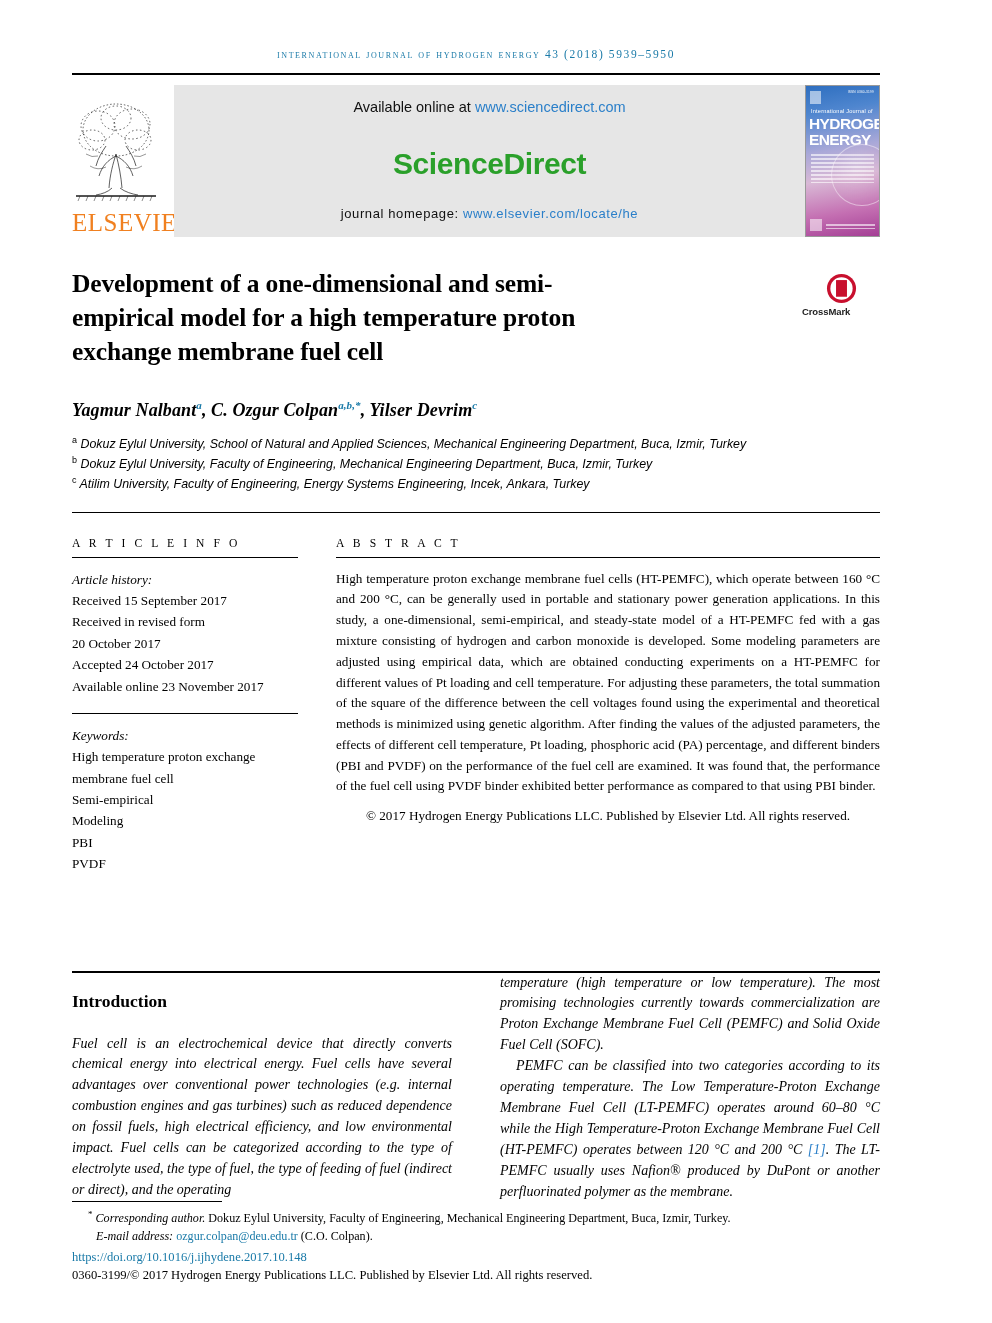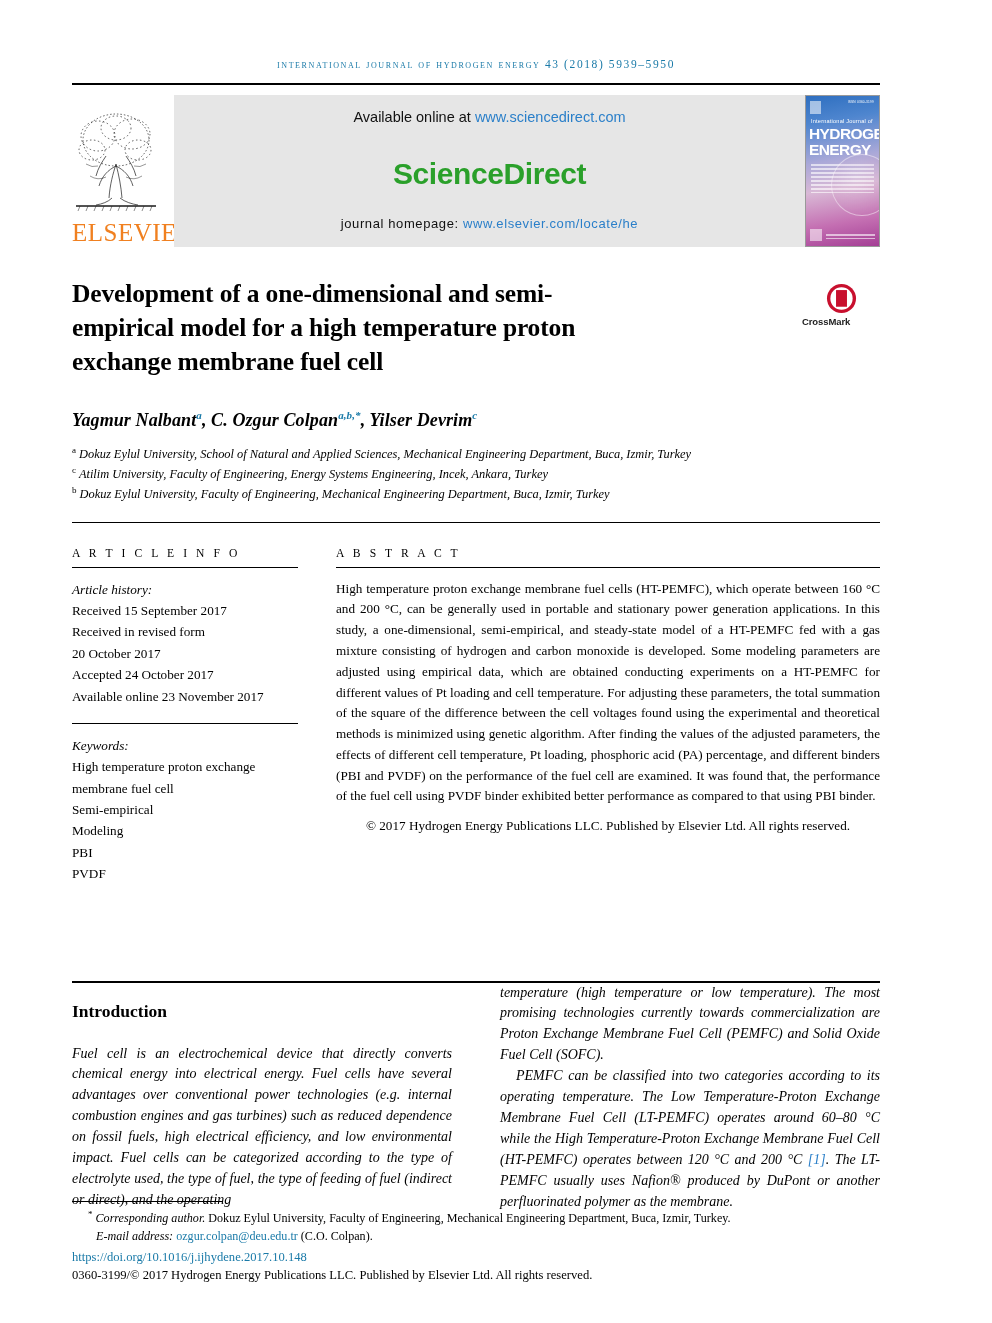--- a/index.html
+++ b/index.html
@@ -7,21 +7,21 @@
   body {
     width: 992px;
     height: 1323px;
     background: #ffffff;
     font-family: "Liberation Serif", serif;
     color: #000000;
     position: relative;
     overflow: hidden;
   }
 
-  .page { position: relative; width: 952px; height: 1323px; padding: 10px 72px; }
+  .page { position: relative; width: 952px; height: 1323px; padding: 0 72px; }
 
   
   .running-head {
     text-align: center;
     color: #1a7aa8;
     font-family: "Liberation Serif", serif;
     font-size: 11.5px;
     letter-spacing: 1.6px;
     font-variant: small-caps;
     text-transform: lowercase;
@@ -163,21 +163,21 @@
     font-style: italic;
     font-weight: bold;
     font-size: 18px;
     margin-top: 30px;
     letter-spacing: .1px;
   }
   .authors sup { color: #1a7aa8; font-size: 11px; font-style: italic; font-weight: bold; }
   .authors sup.star { color: #1a7aa8; }
 
   .affiliations {
-    font-family: Liberation Serif, serif;
+    font-family: Liberation Sans, sans-serif;
     font-style: italic;
     font-size: 12.4px;
     line-height: 1.52;
     margin-top: 13px;
     max-width: 790px;
   }
   .affiliations sup { font-style: normal; font-size: 9px; }
   .affiliations div { margin-bottom: 0px; }
 
   .rule-after-affil { border-top: 1px solid #000; margin-top: 18px; }
@@ -341,22 +341,22 @@
       <div class="cm-text">CrossMark</div>
     </div>
   </div>
 
   <div class="authors">
     <span>Yagmur Nalbant</span><sup>a</sup>, <span>C. Ozgur Colpan</span><sup class="star">a,b,*</sup>, <span>Yilser Devrim</span><sup>c</sup>
   </div>
 
   <div class="affiliations">
     <div><sup>a</sup> <span>Dokuz Eylul University, School of Natural and Applied Sciences, Mechanical Engineering Department, Buca, Izmir, Turkey</span></div>
+    <div><sup>b</sup> <span>Dokuz Eylul University, Faculty of Engineering, Mechanical Engineering Department, Buca, Izmir, Turkey</span></div>
     <div><sup>c</sup> <span>Atilim University, Faculty of Engineering, Energy Systems Engineering, Incek, Ankara, Turkey</span></div>
-    <div><sup>b</sup> <span>Dokuz Eylul University, Faculty of Engineering, Mechanical Engineering Department, Buca, Izmir, Turkey</span></div>
   </div>
 
   <div class="rule-after-affil"></div>
 
   <div class="info-abstract">
 
     <div class="col-info">
       <div class="sec-head">A R T I C L E   I N F O</div>
       <div class="sec-rule"></div>
       <div class="hist-label">Article history:</div>

